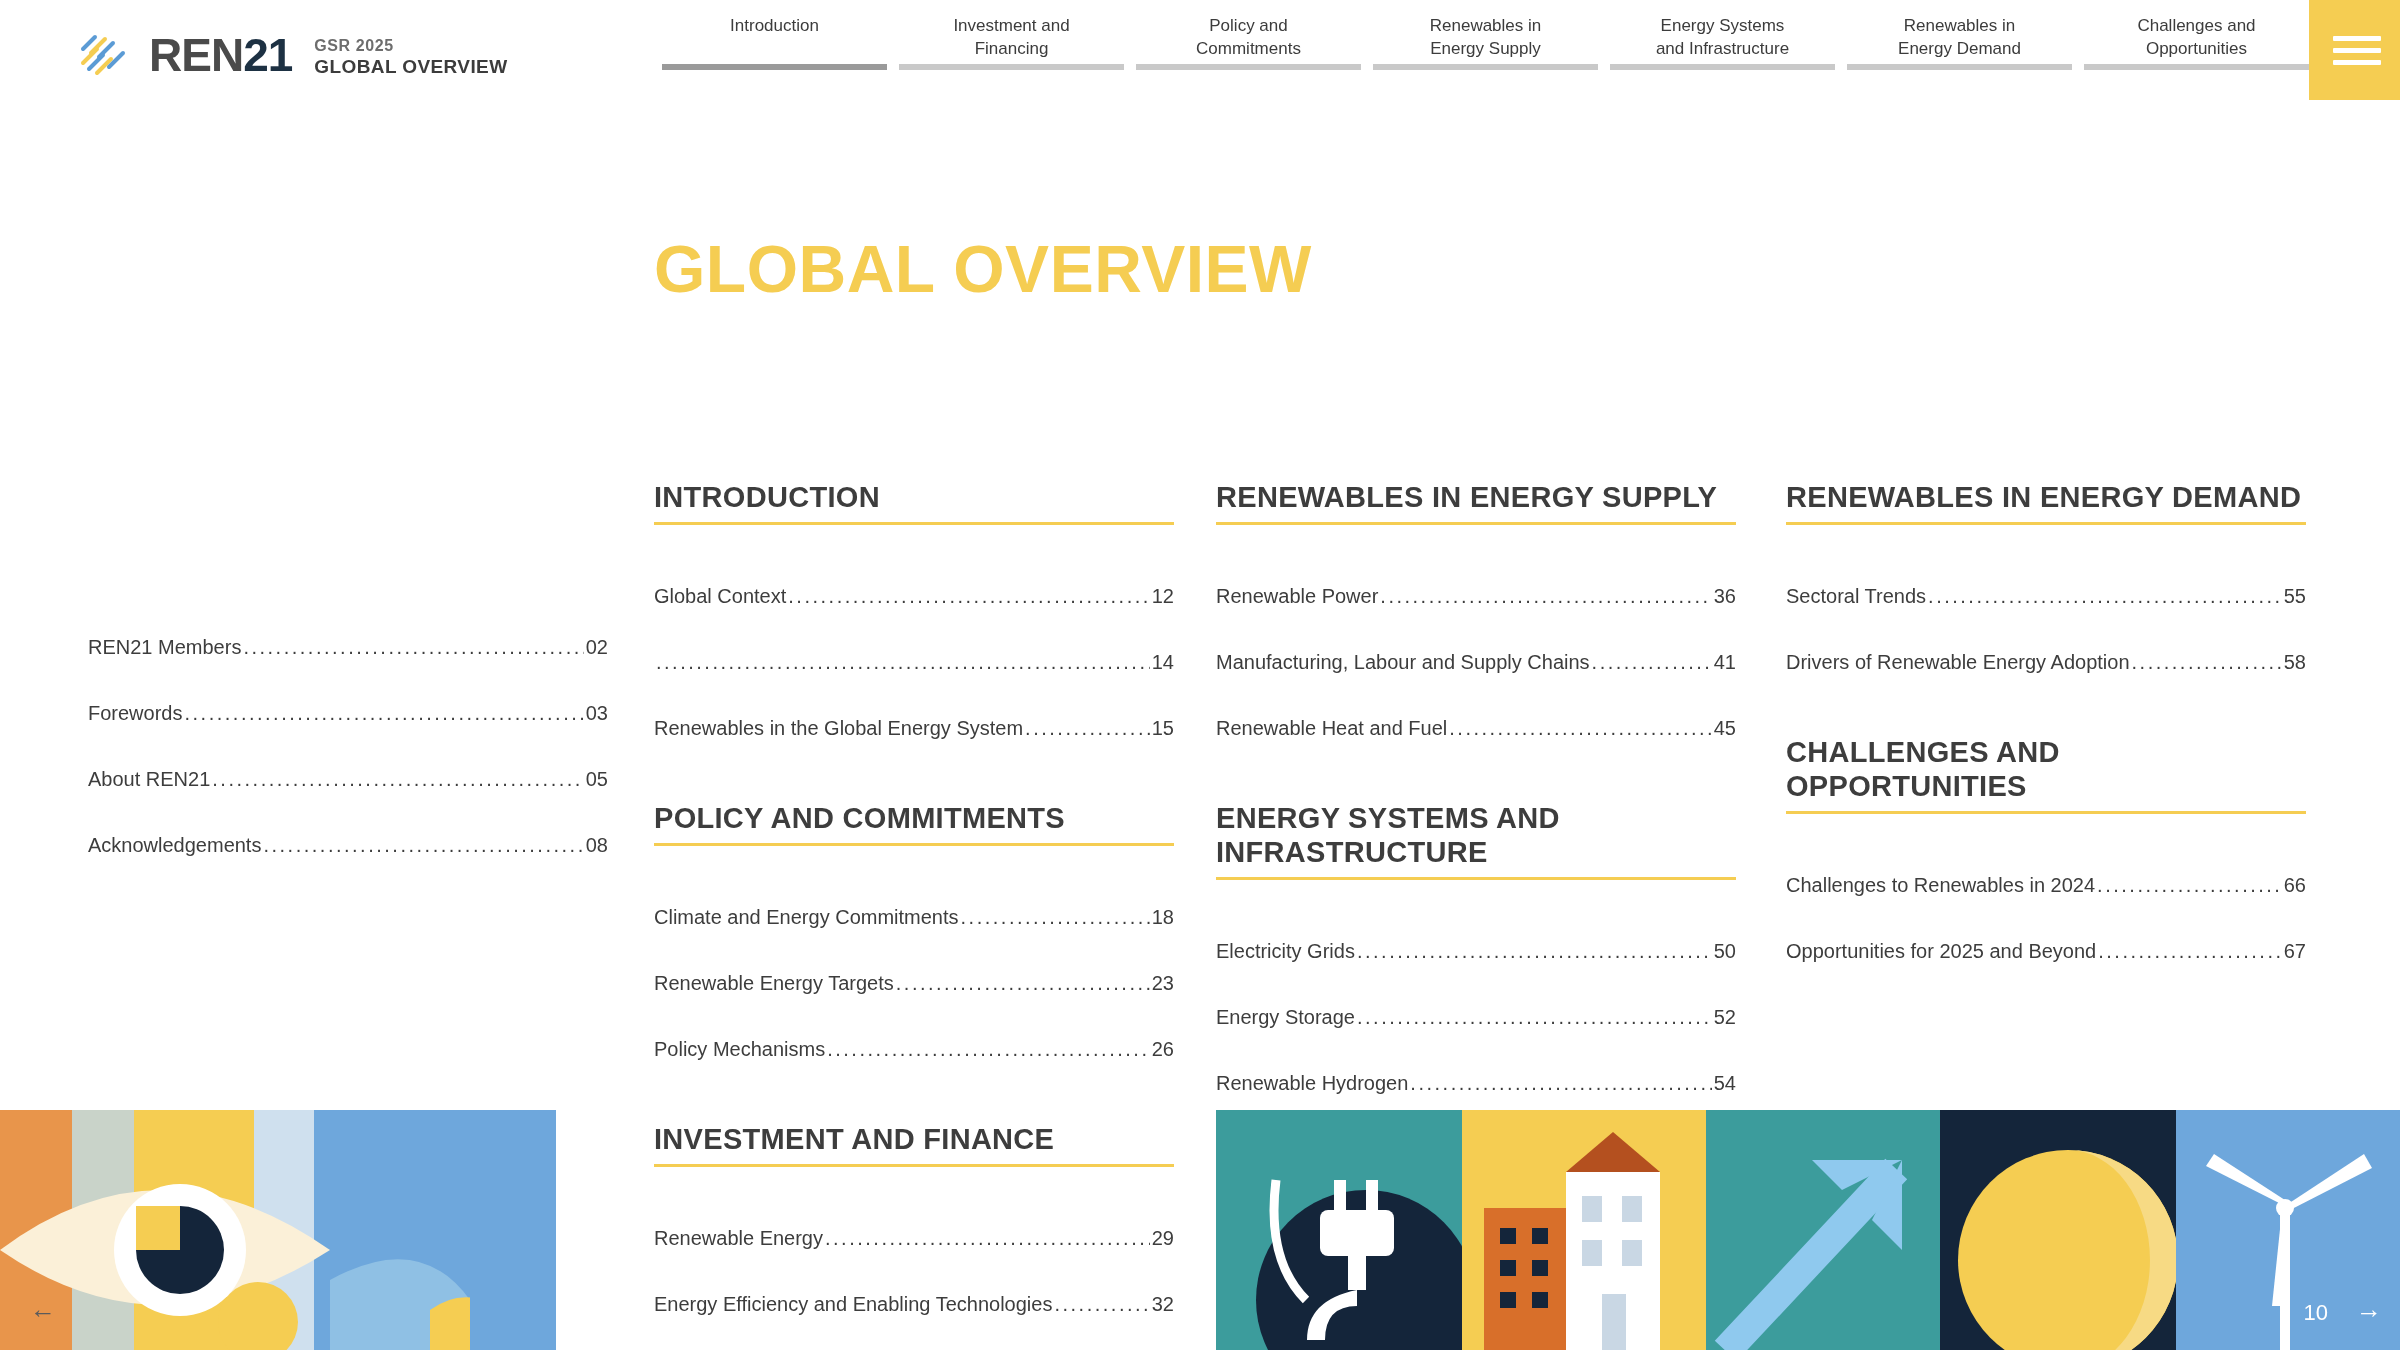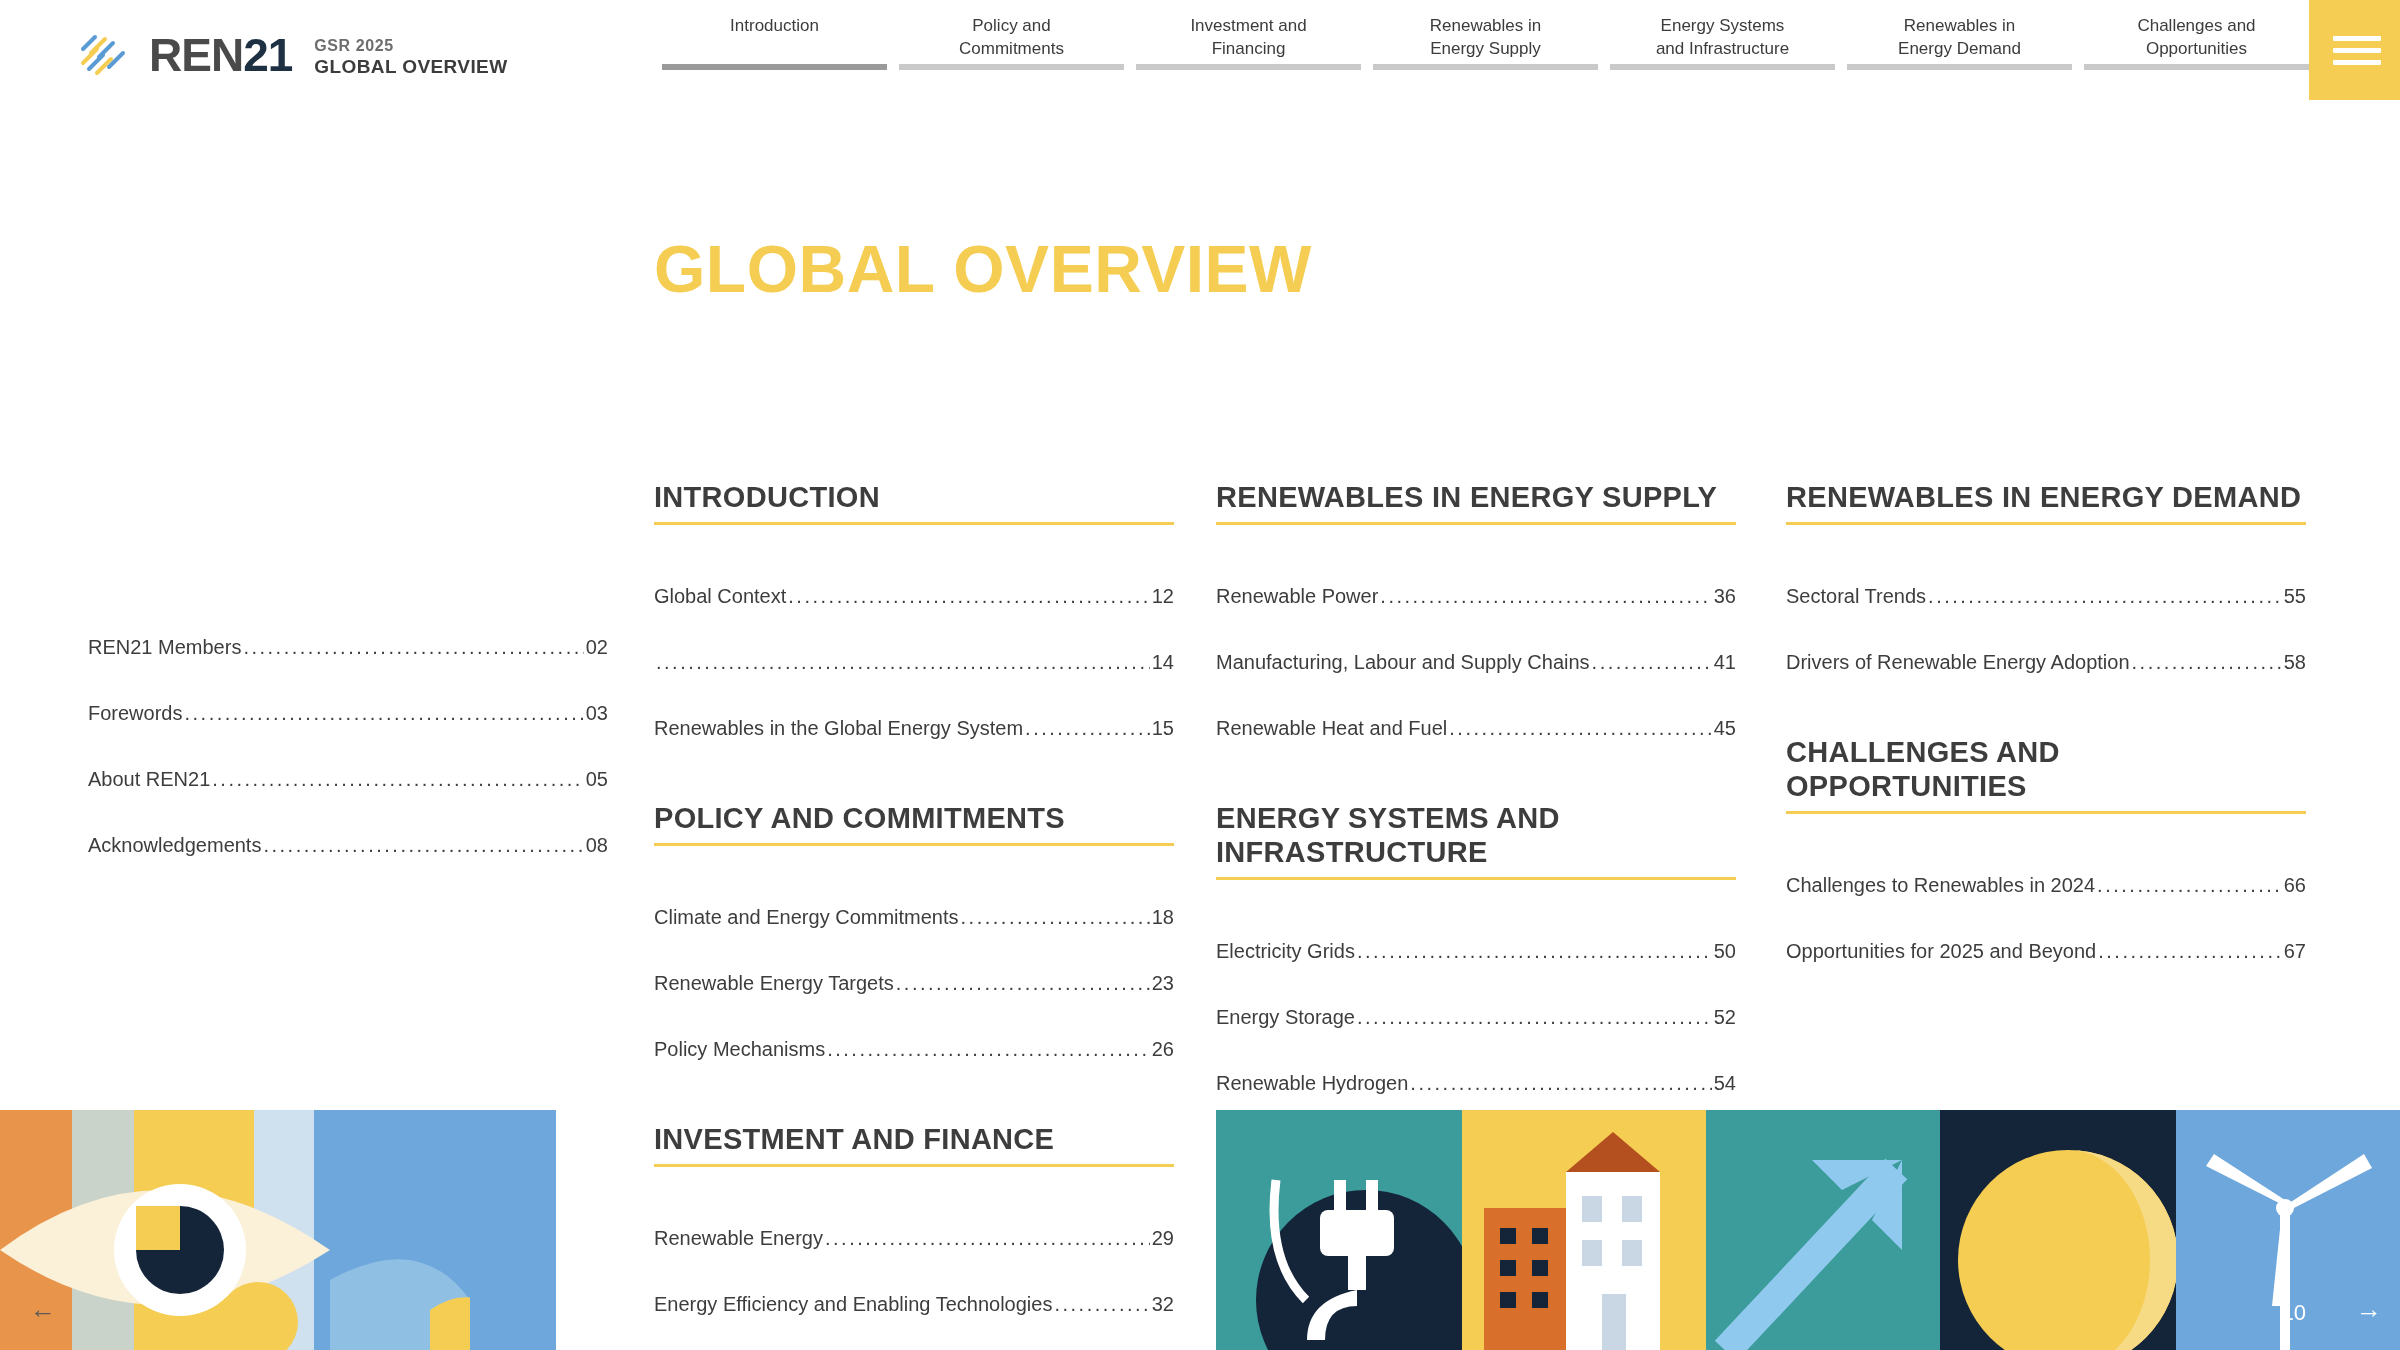--- a/index.html
+++ b/index.html
@@ -127,21 +127,21 @@
     position: absolute; left: 0; bottom: 0; width: 556px; height: 240px;
     overflow: hidden;
   }
   .img-right {
     position: absolute; left: 1216px; bottom: 0; width: 1184px; height: 240px;
     overflow: hidden; display: flex;
   }
   .img-right .tile { height: 240px; position: relative; overflow: hidden; }
 
   .pagenum {
-    position: absolute; right: 94px; bottom: 24px;
+    position: absolute; right: 72px; bottom: 24px;
     font-size: 22px; color: #ffffff; font-weight: normal;
   }
   .arrow-left {
     position: absolute; left: 30px; bottom: 28px;
     color: #5b5b5b; font-size: 26px; line-height: 26px; cursor: pointer;
   }
   .arrow-right {
     position: absolute; right: 18px; bottom: 28px;
     color: #ffffff; font-size: 26px; line-height: 26px; cursor: pointer;
   }
@@ -175,25 +175,25 @@
         <span class="l2">GLOBAL OVERVIEW</span>
       </div>
     </div>
 
     <div class="topnav" id="topnav">
         <div class="navitem active">
           <span class="lbl">Introduction</span>
           <div class="bar"></div>
         </div>
         <div class="navitem">
+          <span class="lbl">Investment and<br>Financing</span>
+          <div class="bar"></div>
+        </div>
+        <div class="navitem">
           <span class="lbl">Policy and<br>Commitments</span>
-          <div class="bar"></div>
-        </div>
-        <div class="navitem">
-          <span class="lbl">Investment and<br>Financing</span>
           <div class="bar"></div>
         </div>
         <div class="navitem">
           <span class="lbl">Renewables in<br>Energy Supply</span>
           <div class="bar"></div>
         </div>
         <div class="navitem">
           <span class="lbl">Energy Systems<br>and Infrastructure</span>
           <div class="bar"></div>
         </div>

